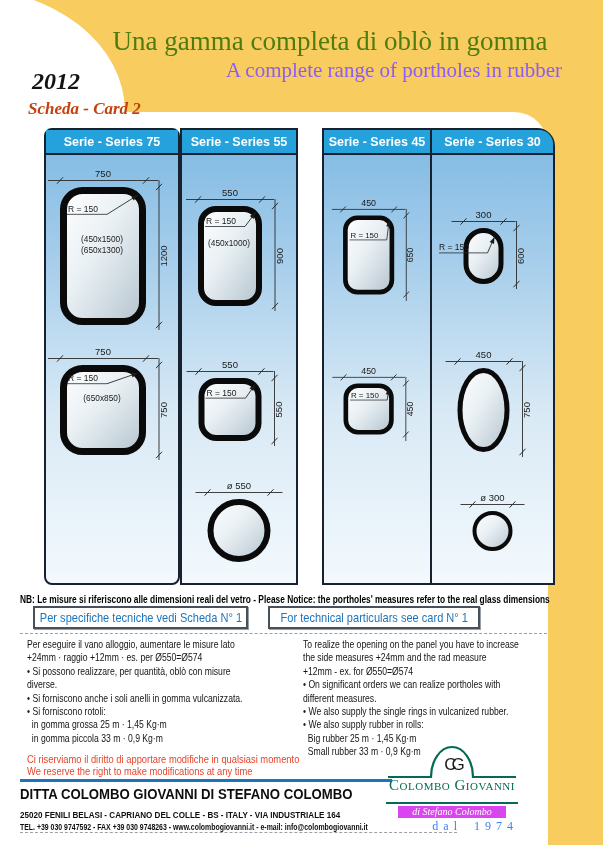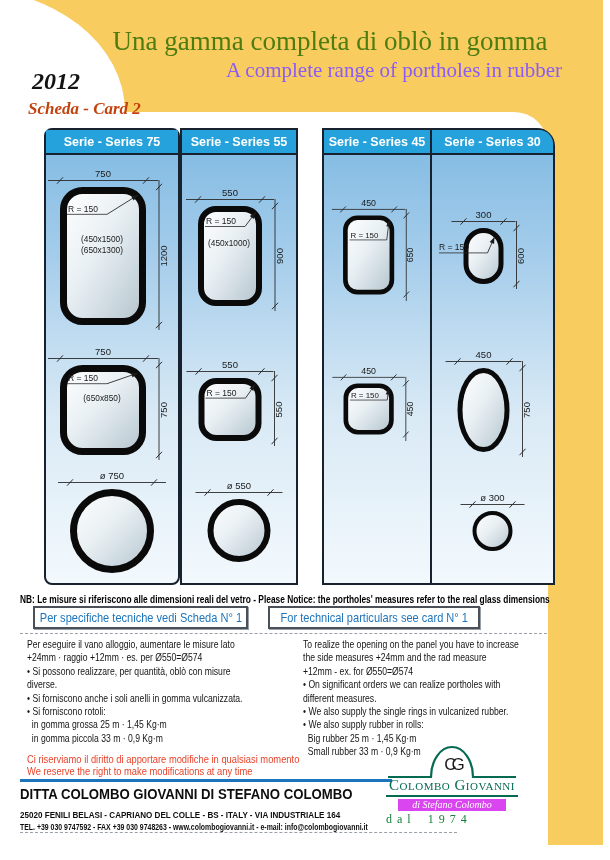--- a/index.html
+++ b/index.html
@@ -37,23 +37,23 @@
 .notes-en{left:303px;width:300px}
 .disc{position:absolute;left:27px;top:754px;font-size:10.4px;line-height:11.8px;color:#E8432A;transform:scaleX(0.9);transform-origin:0 0;white-space:nowrap}
 .rule{position:absolute;left:20px;top:779px;width:372px;height:3px;background:#1C75BC}
 .company{position:absolute;left:20px;top:786px;font-size:14px;font-weight:bold;color:#0d0d0d;white-space:nowrap;transform:scaleX(0.94);transform-origin:0 0}
 .addr{position:absolute;left:20px;top:804px;white-space:nowrap}
 .addr span{display:inline-block;font-size:9.5px;font-weight:bold;color:#0d0d0d;transform:scaleX(0.85);transform-origin:0 50%}
 .tel{position:absolute;left:20px;top:816px;white-space:nowrap}
 .tel span{display:inline-block;font-size:9px;font-weight:bold;color:#0d0d0d;transform:scaleX(0.77);transform-origin:0 50%}
 .logo{position:absolute;left:386px;top:742px;width:132px}
 .logo-arch{display:block}
-.logo-name{font-family:"Liberation Serif",serif;font-variant:small-caps;color:#066A52;font-size:15px;letter-spacing:0.5px;text-align:center;border-bottom:2px solid #066A52;padding-bottom:1px;margin-top:-2px}
+.logo-name{font-family:"Liberation Serif",serif;font-variant:small-caps;color:#066A52;font-size:15px;letter-spacing:0.5px;text-align:center;border-bottom:2px solid #066A52;padding-bottom:8px;margin-top:-2px}
 .logo-bar{margin:2px 12px 0;background:#d946ef;color:#fff;font-family:"Liberation Serif",serif;font-style:italic;font-size:10px;text-align:center;height:12px;line-height:12px}
-.logo-year{margin-top:1px;text-align:left;color:#15803d;font-family:"Liberation Serif",serif;font-size:12px;letter-spacing:5px;word-spacing:4px}
+.logo-year{margin-top:1px;text-align:right;color:#3b82f6;font-family:"Liberation Serif",serif;font-size:12px;letter-spacing:5px;word-spacing:4px}
 </style>
 </head>
 <body>
 
 <div class="page">
   <div class="bg-yellow"></div>
   <div class="bg-panel"></div>
   <div class="bg-corner"></div>
 
   <h1 class="title-it">Una gamma completa di oblò in gomma</h1>
@@ -111,37 +111,20 @@
               <line x1="110" y1="23.2" x2="116" y2="16.8" stroke="#2b2b2b" stroke-width="1"></line>
               <line x1="110" y1="113.2" x2="116" y2="106.8" stroke="#2b2b2b" stroke-width="1"></line>
               <text x="120.5" y="65" font-size="9.5" text-anchor="middle" transform="rotate(-90 120.5 65)">750</text>
               <text x="22" y="36.2" font-size="8.5" text-anchor="start">R = 150</text>
               <line x1="21" y1="38.7" x2="61" y2="38.7" stroke="#2b2b2b" stroke-width="0.8"></line>
               <line x1="61" y1="38.7" x2="92.02" y2="27.98" stroke="#2b2b2b" stroke-width="0.9"></line>
               <polygon points="92.02,27.98 85.02104326839711,27.859150220725496 86.58904905938394,32.39642070919672" fill="#1a1a1a"></polygon>
               <text x="56" y="56" font-size="8.3" text-anchor="middle">(650x850)</text>
             </svg>
           </div>
-          <div class="cell">
-            <svg width="132" height="109" viewBox="0 0 132 109">
-              <defs>
-                <linearGradient id="gl2" x1="0" y1="0" x2="1" y2="1">
-                  <stop offset="0" stop-color="#ffffff"></stop>
-                  <stop offset="0.45" stop-color="#e8eff3"></stop>
-                  <stop offset="0.75" stop-color="#ccd8df"></stop>
-                  <stop offset="1" stop-color="#b4c3cc"></stop>
-                </linearGradient>
-              </defs>
-              <line x1="12" y1="13.5" x2="120" y2="13.5" stroke="#2b2b2b" stroke-width="0.9"></line>
-              <line x1="21" y1="16.7" x2="27" y2="10.3" stroke="#2b2b2b" stroke-width="1"></line>
-              <line x1="105" y1="16.7" x2="111" y2="10.3" stroke="#2b2b2b" stroke-width="1"></line>
-              <text x="66" y="10" font-size="9.5" text-anchor="middle">ø 750</text>
-              <circle cx="66" cy="62" r="38.5" fill="url(#gl2)" stroke="#0a0a0a" stroke-width="7"></circle>
-            </svg>
-          </div>
         </div>
       </div>
       <div class="col" style="left: 180px; width: 118px;">
         <div class="col-hd">Serie - Series 55</div>
         <div class="col-bd">
           <div class="cell">
             <svg width="114" height="125" viewBox="0 0 114 125">
               <defs>
                 <linearGradient id="gl3" x1="0" y1="0" x2="1" y2="1">
                   <stop offset="0" stop-color="#ffffff"></stop>

